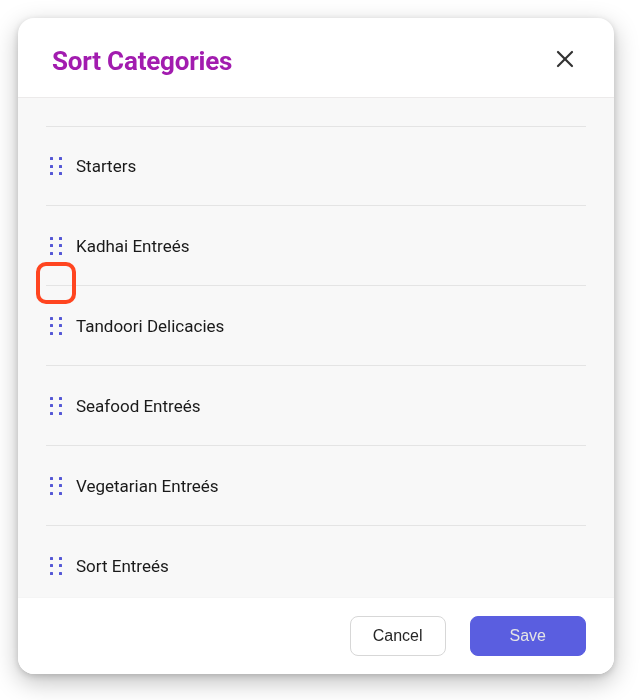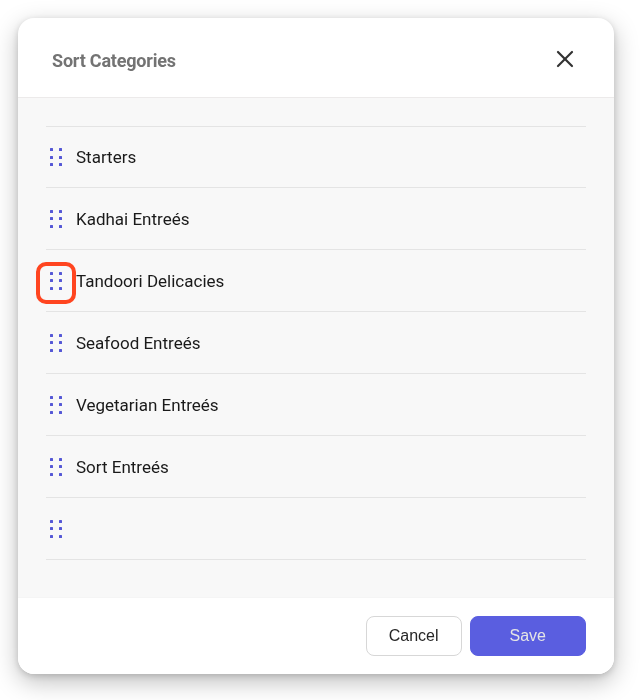--- a/index.html
+++ b/index.html
@@ -24,23 +24,23 @@
       flex-direction: column;
     }
     .modal-header {
       display: flex;
       align-items: center;
       justify-content: space-between;
       padding: 26px 34px 20px 34px;
       border-bottom: 1px solid #eceaea;
     }
     .modal-title {
-      font-size: 18px;
+      font-size: 26px;
       font-weight: 700;
-      color: #737373;
+      color: #a21caf;
       letter-spacing: -0.2px;
     }
     .close-btn {
       background: none;
       border: none;
       cursor: pointer;
       padding: 4px;
       color: #323232;
     }
     .body-wrap {
@@ -48,21 +48,21 @@
       background: #f8f8f8;
       overflow: hidden;
       position: relative;
     }
     .list {
       padding: 28px 28px 0 28px;
     }
     .row {
       display: flex;
       align-items: center;
-      height: 62px;
+      height: 80px;
       border-bottom: 1px solid #e4e4e4;
       position: relative;
     }
     .row.first { border-top: 1px solid #e4e4e4; }
     .handle {
       width: 20px;
       height: 20px;
       display: flex;
       align-items: center;
       justify-content: center;
@@ -92,21 +92,21 @@
       position: absolute;
       border: 4px solid #ff4520;
       border-radius: 10px;
       pointer-events: none;
       z-index: 10;
     }
     .footer {
       display: flex;
       justify-content: flex-end;
       align-items: center;
-      gap: 8px;
+      gap: 24px;
       padding: 18px 28px;
       background: #fff;
       border-top: 1px solid rgba(0,0,0,0.04);
     }
     .btn {
       font-size: 16px;
       padding: 10px 22px;
       border-radius: 8px;
       cursor: pointer;
       font-weight: 500;

